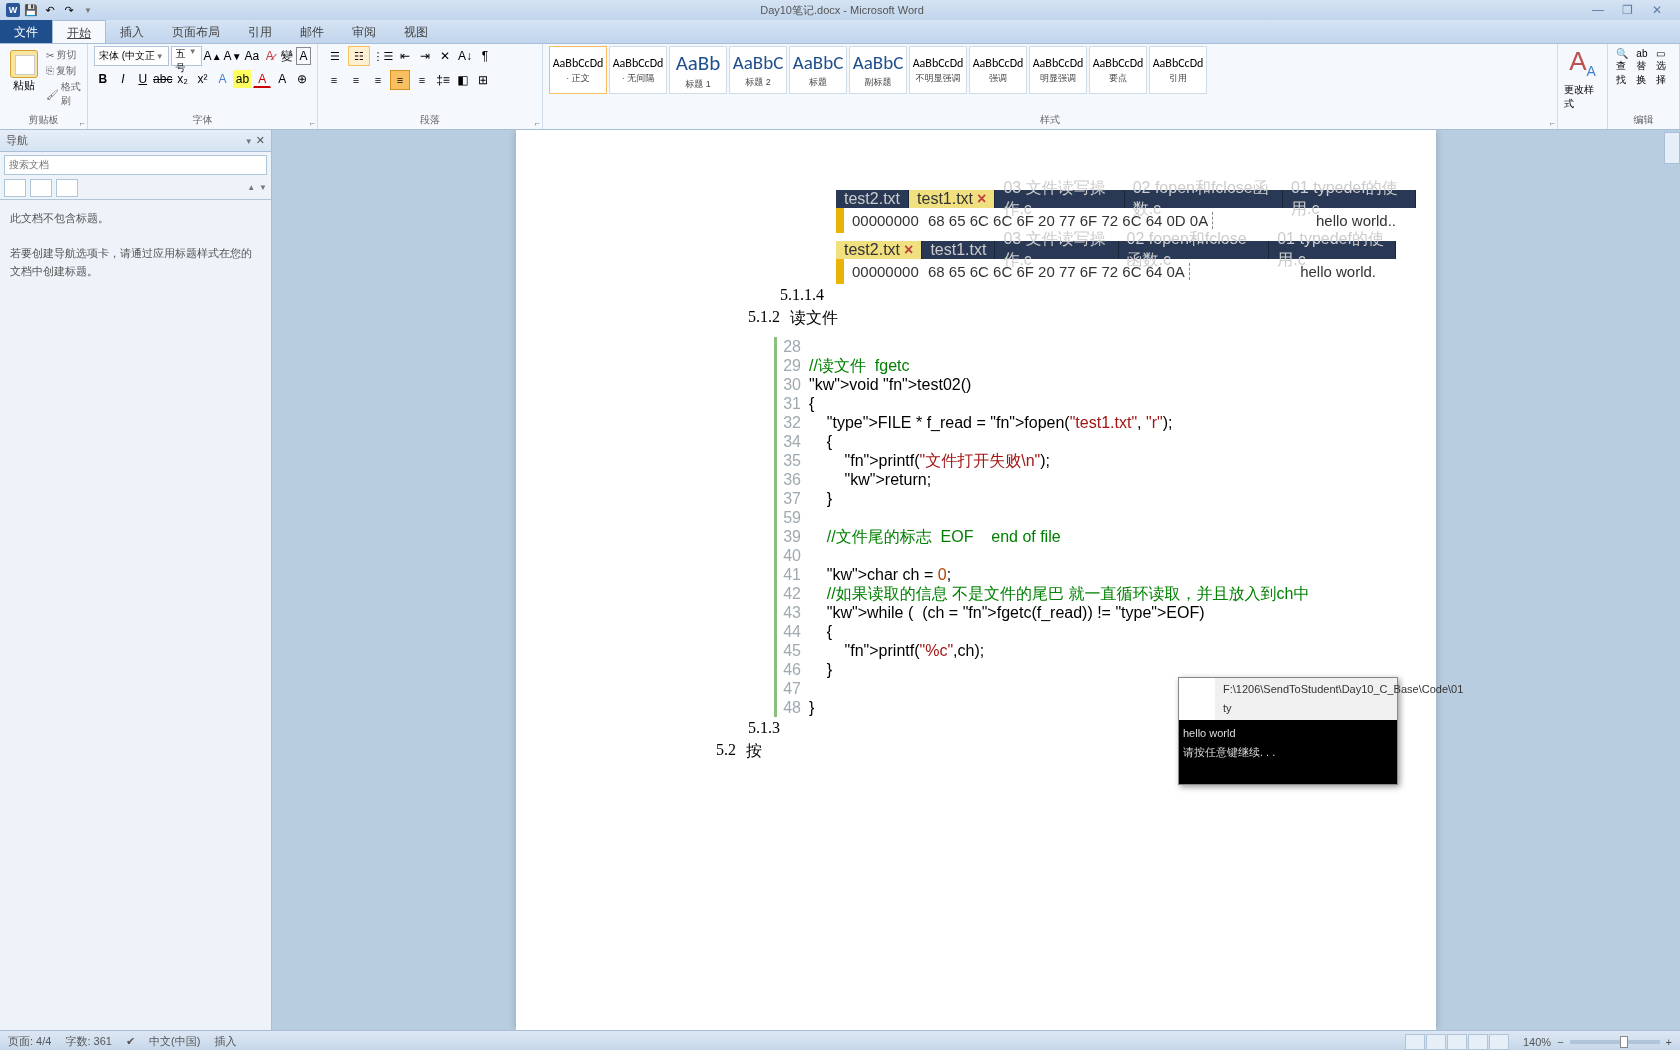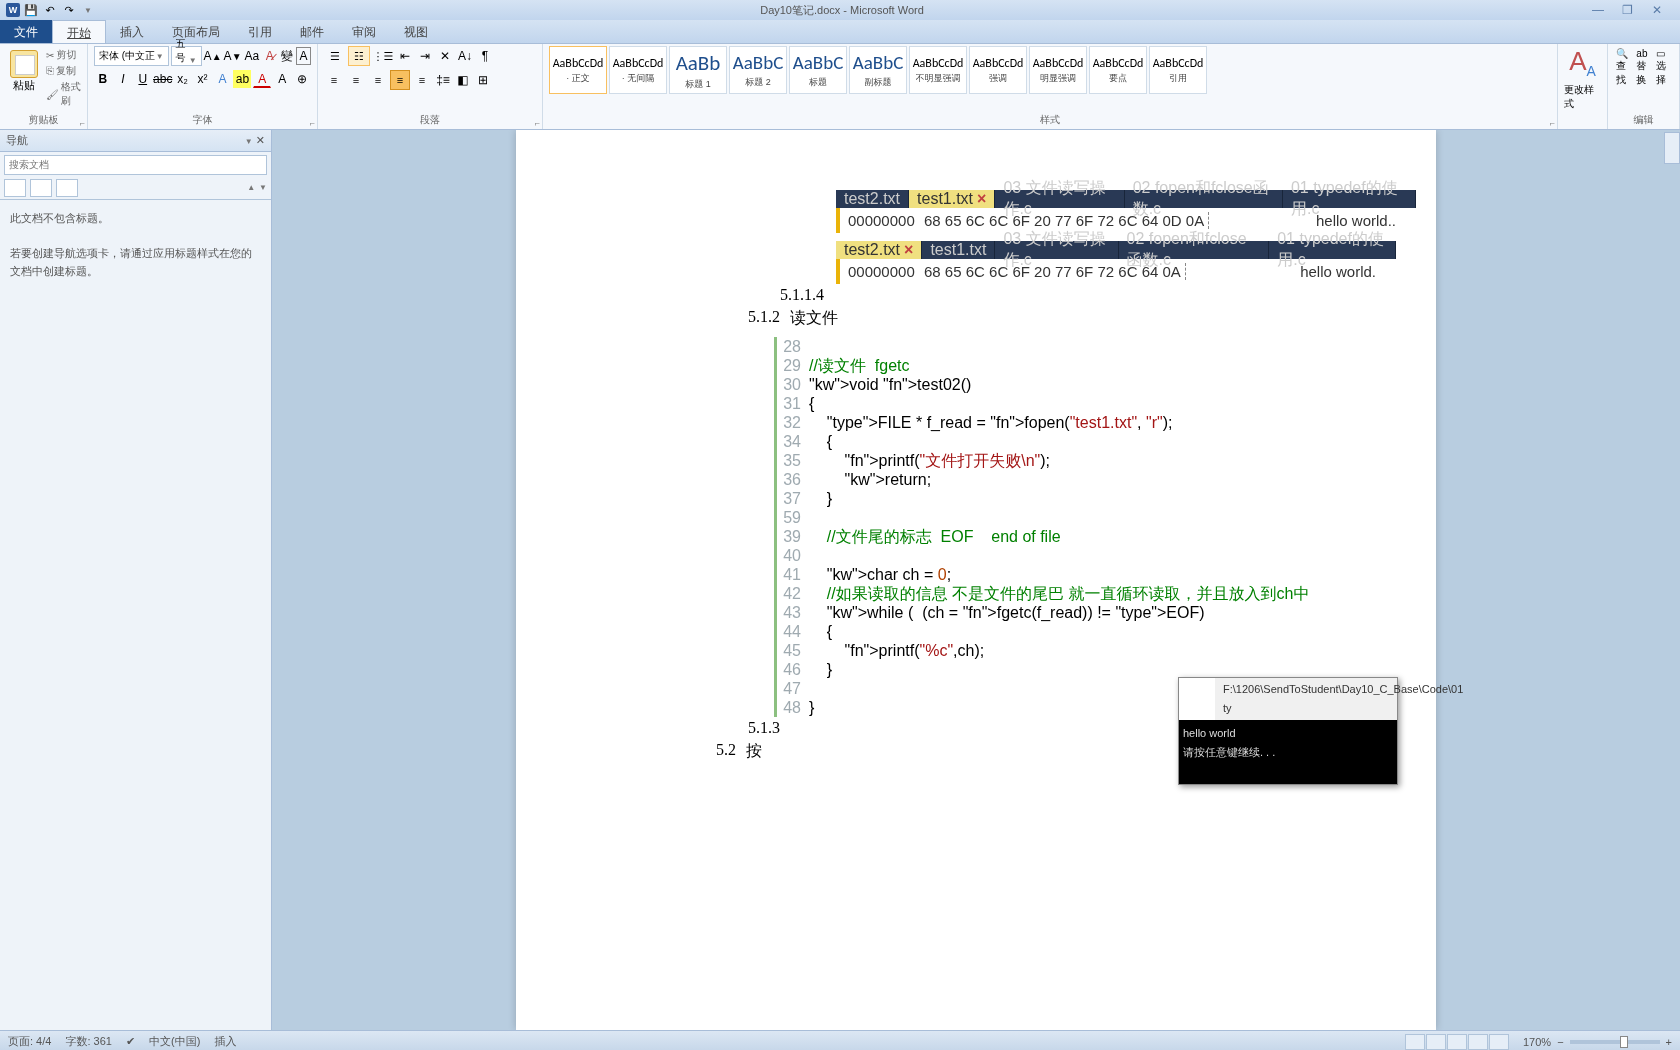--- a/index.html
+++ b/index.html
@@ -29,21 +29,21 @@
 .clipboard-group { width: 88px; }
 .paste-btn { display: flex; flex-direction: column; align-items: center; padding: 4px; }
 .paste-icon { width: 28px; height: 28px; background: #f8e5a0; border: 1px solid #d4a030; border-radius: 3px; position: relative; }
 .paste-icon::before { content: ''; position: absolute; top: 4px; left: 4px; width: 18px; height: 18px; background: #fff; border: 1px solid #ccc; }
 .mini-btns { display: flex; flex-direction: column; font-size: 10px; color: #666; gap: 2px; padding-top: 2px; }
 .mini-btn { display: flex; align-items: center; gap: 2px; }
 
 .font-group { width: 230px; }
 .font-row { display: flex; gap: 2px; align-items: center; margin-bottom: 4px; }
 .font-name { width: 90px; height: 20px; border: 1px solid #b0c4da; background: #fff; font-size: 10px; padding: 0 4px; display: flex; align-items: center; justify-content: space-between; }
-.font-size { width: 36px; height: 20px; border: 1px solid #b0c4da; background: #fff; font-size: 10px; padding: 0 4px; display: flex; align-items: flex-end; justify-content: space-between; }
+.font-size { width: 36px; height: 20px; border: 1px solid #b0c4da; background: #fff; font-size: 10px; padding: 0 4px; display: flex; align-items: flex-start; justify-content: space-between; }
 .btn16 { width: 18px; height: 18px; border: 1px solid transparent; display: inline-flex; align-items: center; justify-content: center; font-size: 12px; cursor: pointer; }
 
 .para-group { width: 225px; }
 .para-row { display: flex; gap: 2px; align-items: center; margin-bottom: 4px; }
 .list-btn { width: 22px; height: 20px; border: 1px solid transparent; display: inline-flex; align-items: center; justify-content: center; }
 .list-btn.active { border-color: #f8c060; background: #fdf0d0; }
 .align-btn { width: 20px; height: 20px; display: inline-flex; align-items: center; justify-content: center; }
 .align-btn.active { background: #f8c060; border: 1px solid #d49020; }
 
 .styles-group { flex: 1; min-width: 620px; }
@@ -79,21 +79,21 @@
 .doc-page { width: 920px; background: #fff; box-shadow: 0 0 8px rgba(0,0,0,0.2); padding: 0 0 40px 0; min-height: 680px; position: relative; }
 .scroll-widget { position: absolute; right: 0; top: 2px; width: 16px; height: 32px; background: #e6eef7; border: 1px solid #a8bdd8; }
 
 
 .hex-figure { margin-left: 320px; margin-right: 20px; margin-top: 60px; }
 .hex-figure2 { margin-left: 320px; margin-right: 40px; margin-top: 8px; }
 .hex-tabs { background: #293955; height: 18px; display: flex; font-size: 16px; align-items: stretch; color: #ccc; }
 .hex-tab { padding: 2px 8px; border-right: 1px solid #18253a; display: flex; align-items: center; gap: 4px; }
 .hex-tab.active { background: #f0e080; color: #333; }
 .hex-tab .x { color: #c04040; font-weight: bold; }
-.hex-body { background: #fff; border-left: 4px solid #eab308; padding: 4px 8px; font-family: Consolas, monospace; font-size: 15px; display: flex; }
+.hex-body { background: #fff; border-left: 8px solid #eab308; padding: 4px 8px; font-family: Consolas, monospace; font-size: 15px; display: flex; }
 .hex-offset { color: #333; width: 76px; }
 .hex-bytes { color: #333; flex: 0 0 auto; }
 .hex-ascii { color: #333; margin-left: auto; padding-right: 12px; }
 
 
 .sec-num { font-family: "Times New Roman"; font-size: 16px; }
 .sec-line { display: flex; gap: 10px; padding: 2px 0 2px 170px; font-size: 16px; }
 .sec-line.s2 { padding-left: 200px; }
 .sec-line.s3 { padding-left: 232px; }
 .sec-line.s4 { padding-left: 264px; }
@@ -500,20 +500,20 @@
   <span>插入</span>
   <span class="spacer"></span>
   <div class="view-btns">
     <span class="view-btn"></span>
     <span class="view-btn"></span>
     <span class="view-btn"></span>
     <span class="view-btn"></span>
     <span class="view-btn"></span>
   </div>
   <div class="zoom-slider">
-    <span>170%</span>
+    <span>140%</span>
     <span>−</span>
     <div class="slider-track">
         <div class="slider-thumb"></div>
       </div>
     <span>+</span>
   </div>
 </div>
 
 </body></html>

